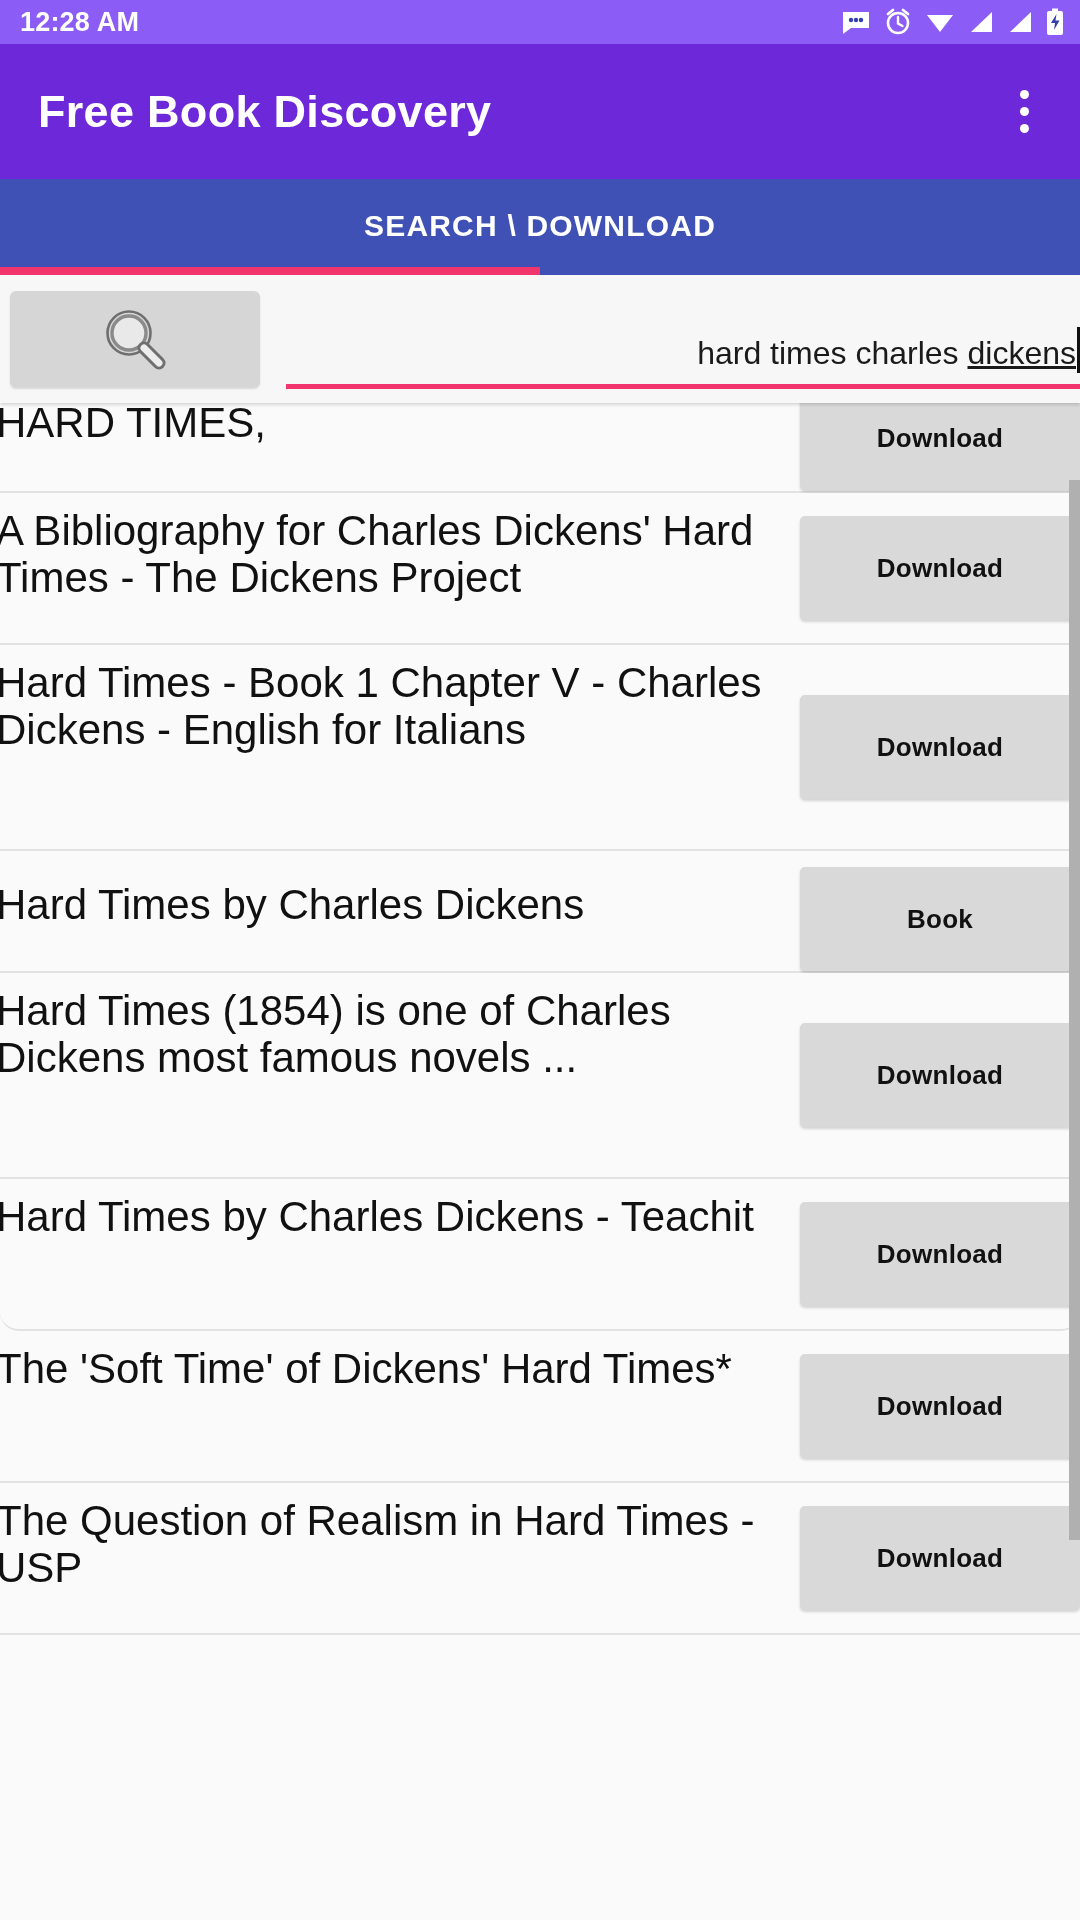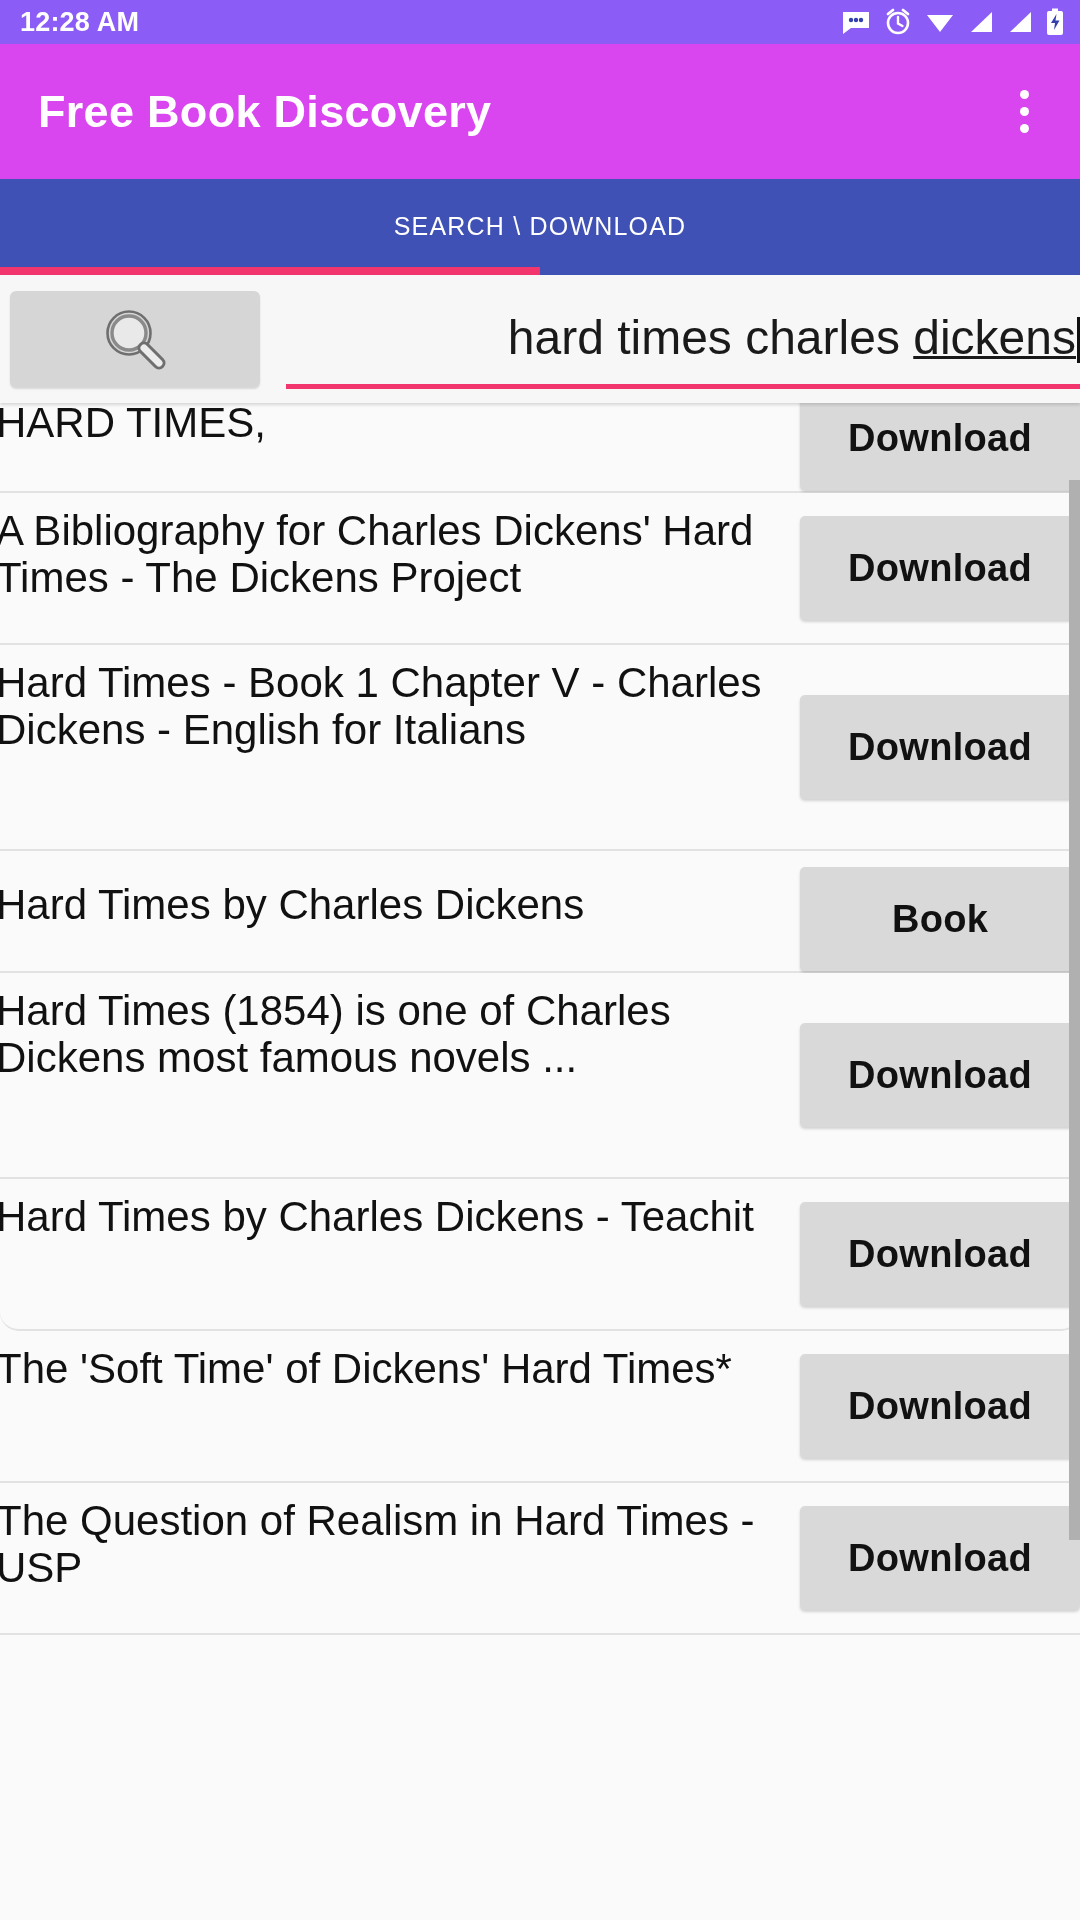--- a/index.html
+++ b/index.html
@@ -16,38 +16,38 @@
     height:44px; background:#8b5cf6;
     display:flex; align-items:center; justify-content:space-between;
     padding:0 16px 0 20px; color:#fff;
   }
   .status-clock{ font-size:27px; font-weight:bold; letter-spacing:.2px; line-height:1; }
   .status-icons{ display:flex; align-items:center; gap:13px; }
   .status-icons svg{ display:block; }
 
   
   .appbar{
-    background:#d946ef; height:135px;
+    background:#6d28d9; height:135px;
     display:flex; align-items:center; justify-content:space-between;
     padding:0 26px 0 38px;
   }
   .app-title{ color:#fff; font-size:45px; font-weight:bold; letter-spacing:.3px; }
   .overflow-btn{
     width:60px; height:70px; display:flex; flex-direction:column;
     align-items:center; justify-content:center; gap:8px; cursor:pointer;
   }
   .overflow-btn i{ width:9px; height:9px; border-radius:50%; background:#fff; display:block; }
 
   
   .tabs{
     background:#3f51b5; height:96px; display:flex; position:relative;
   }
   .tab{
     flex:1 1 50%; display:flex; align-items:center; justify-content:center;
-    font-size:25px; font-weight:normal; letter-spacing:1.2px; cursor:pointer;
+    font-size:30px; font-weight:bold; letter-spacing:1.2px; cursor:pointer;
     padding-bottom:2px;
   }
   .tab.active{ color:#ffffff; }
   .tab.inactive{ color:#c5cae9; }
   .tab-indicator{
     position:absolute; left:0; bottom:0; width:50%; height:8px; background:#f2356d;
   }
 
   
   .searchbar{
@@ -61,22 +61,22 @@
     display:flex; align-items:center; justify-content:center;
     box-shadow:0 2px 2px rgba(0,0,0,.13); cursor:pointer;
   }
   .search-btn svg{ display:block; }
   .search-field{
     flex:1; margin-left:26px; margin-right:0; height:100px;
     display:flex; flex-direction:column; justify-content:flex-end;
     position:relative;
   }
   .search-value{
-    font-size:48px; color:#1a1a1a; text-align:right; white-space:nowrap;
-    overflow:hidden; line-height:1.05; padding-bottom:21px; padding-right:0;
+    font-size:32px; color:#1a1a1a; text-align:right; white-space:nowrap;
+    overflow:hidden; line-height:1.05; padding-bottom:11px; padding-right:0;
     direction:rtl;
   }
   .search-value .plain{ direction:ltr; unicode-bidi:embed; }
   .search-value .composing{ text-decoration:underline; text-decoration-thickness:3px; }
   .search-caret{
     display:inline-block; width:3px; height:46px; background:#111;
     vertical-align:-9px; margin-left:1px;
   }
   .search-underline{ height:5px; background:#f2356d; width:100%; }
 
@@ -94,21 +94,21 @@
     flex:1; font-size:42px; line-height:1.12; color:#111;
     padding:14px 8px 30px 0; margin-left:-4px; word-wrap:break-word;
   }
   .row-action{
     width:280px; flex:0 0 280px; display:flex; align-items:center;
     justify-content:center; align-self:center;
   }
   .action-btn{
     width:304px; height:104px; background:#d9d9d9; border:none; border-radius:5px;
     font-family:"Liberation Sans", sans-serif;
-    font-size:38px; font-weight:bold; color:#111; letter-spacing:.3px;
+    font-size:26px; font-weight:bold; color:#111; letter-spacing:.3px;
     box-shadow:0 2px 3px rgba(0,0,0,.16); cursor:pointer;
   }
 
   
   .scrollbar-track{
     position:absolute; right:0; top:95px; width:11px; height:1420px;
     background:transparent; z-index:5;
   }
   .scrollbar-thumb{
     position:absolute; right:0; top:0; width:11px; height:1060px;

